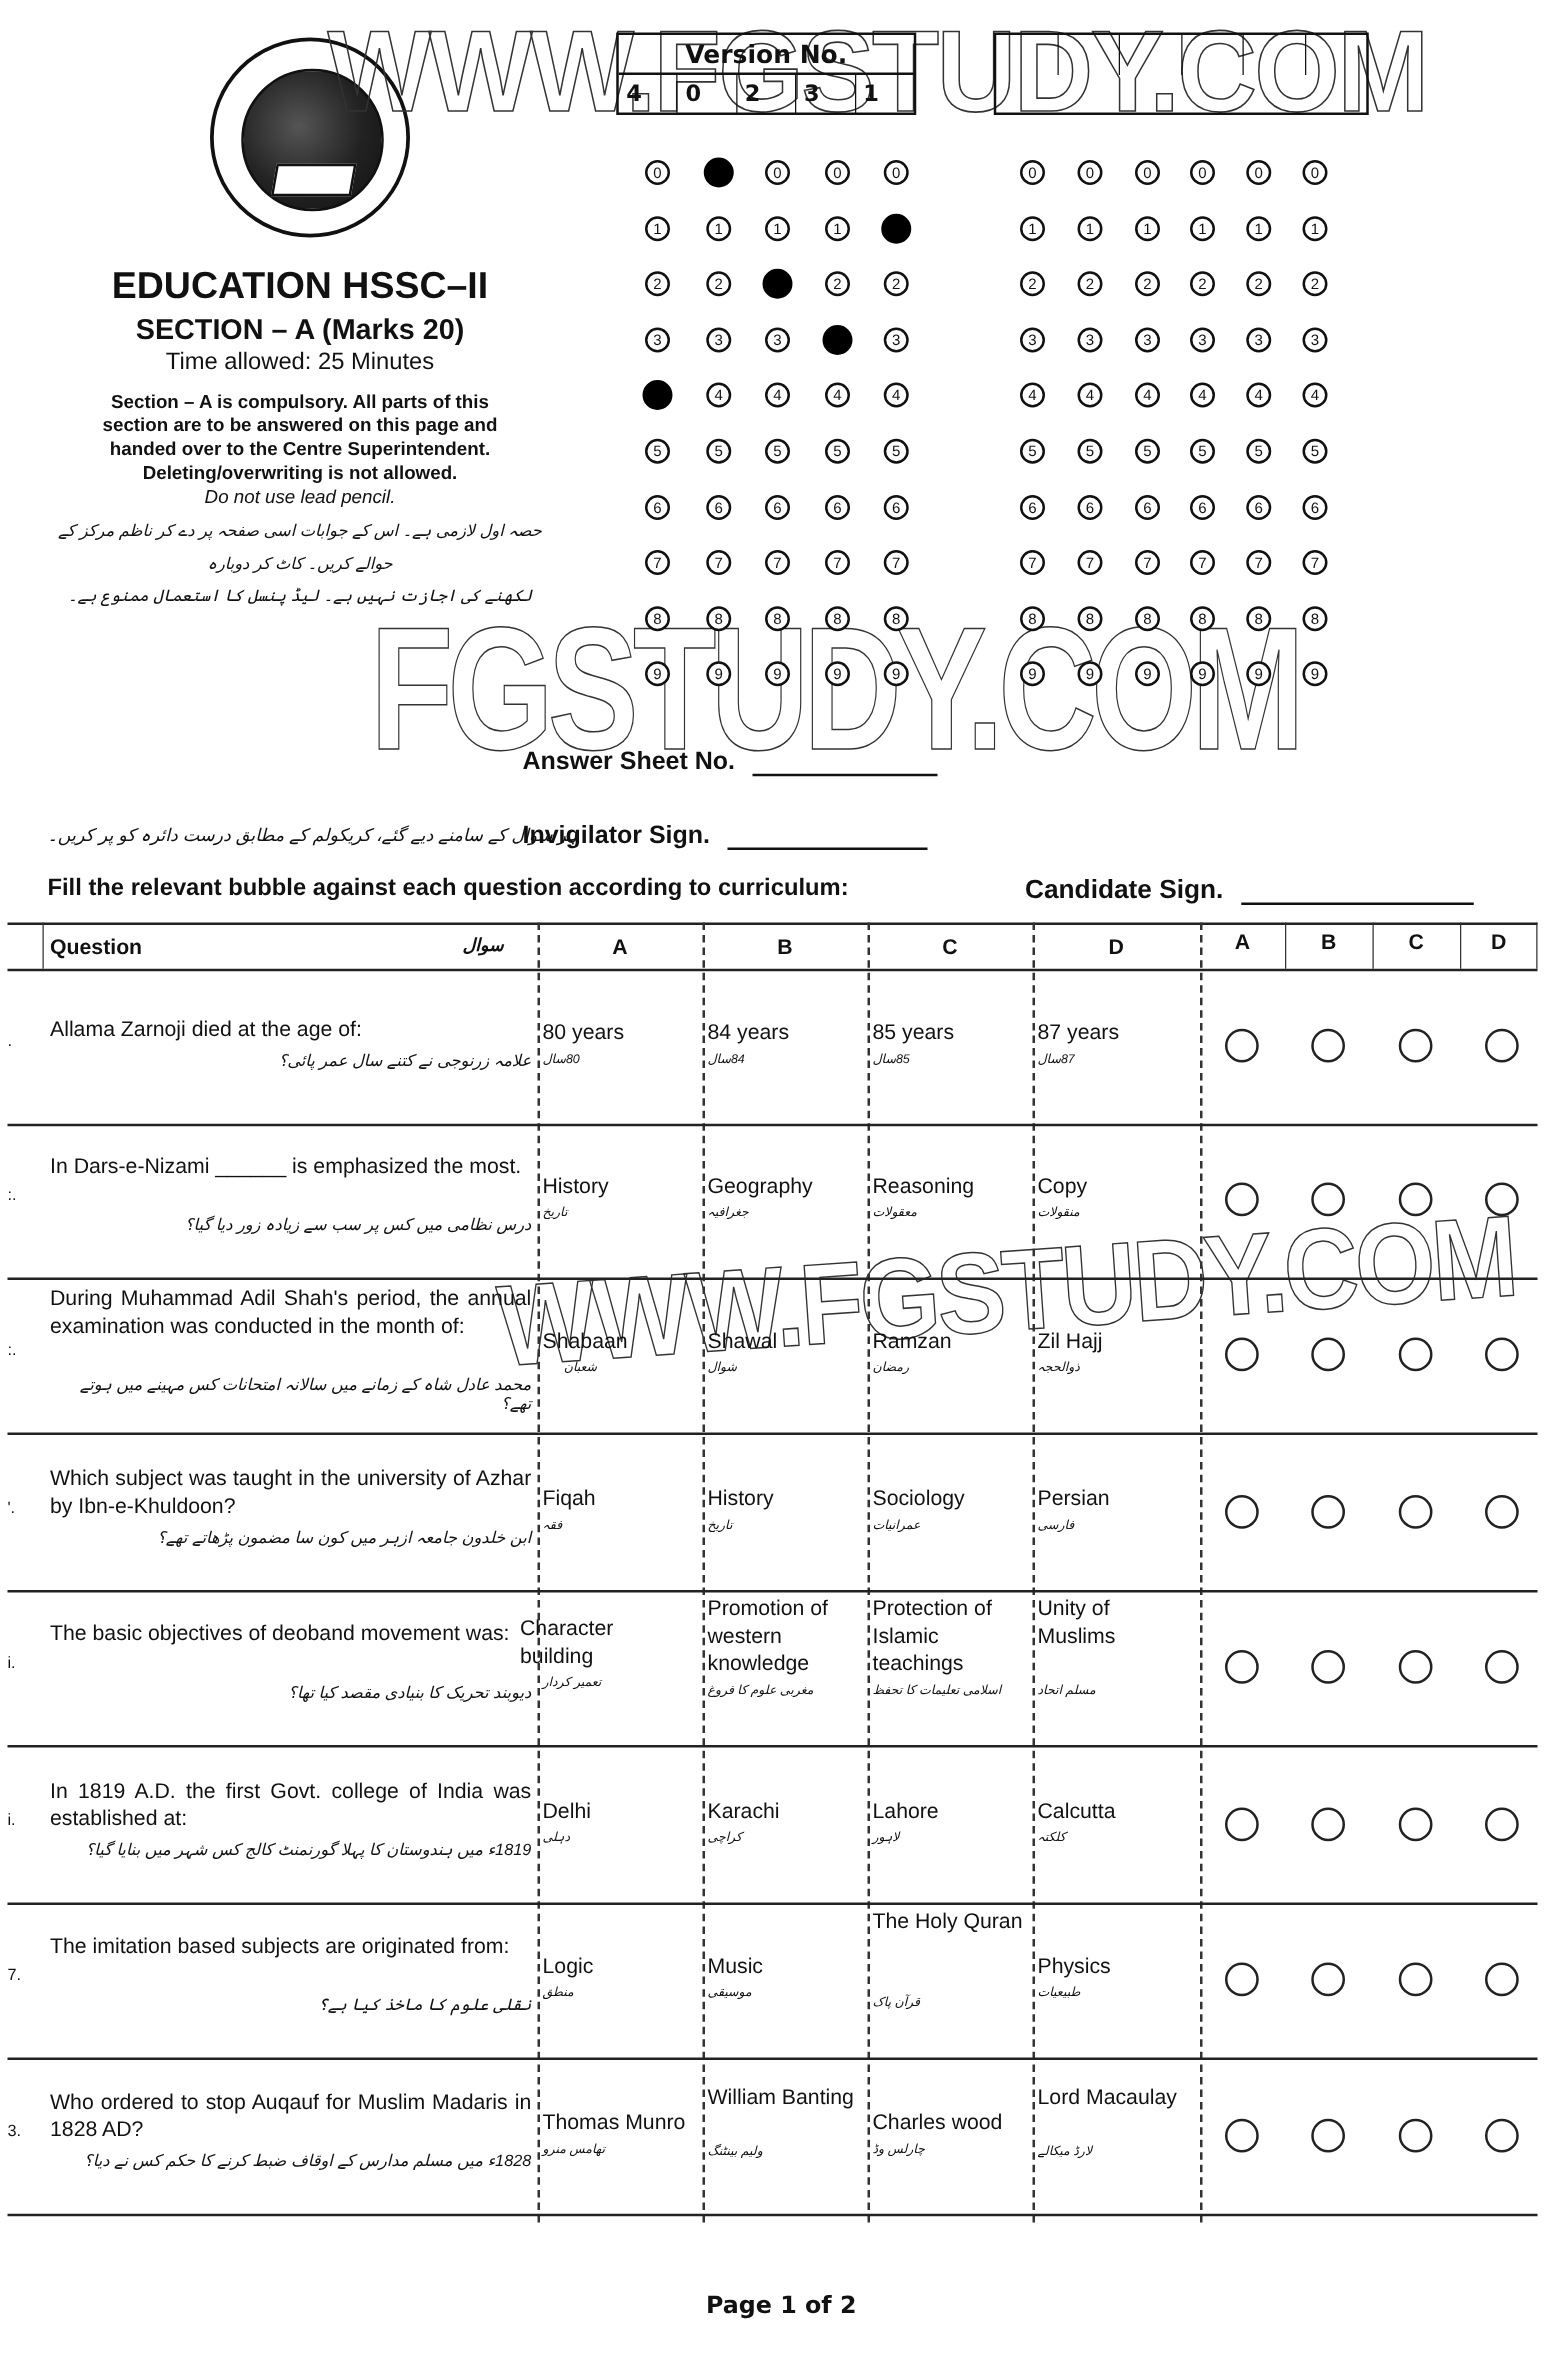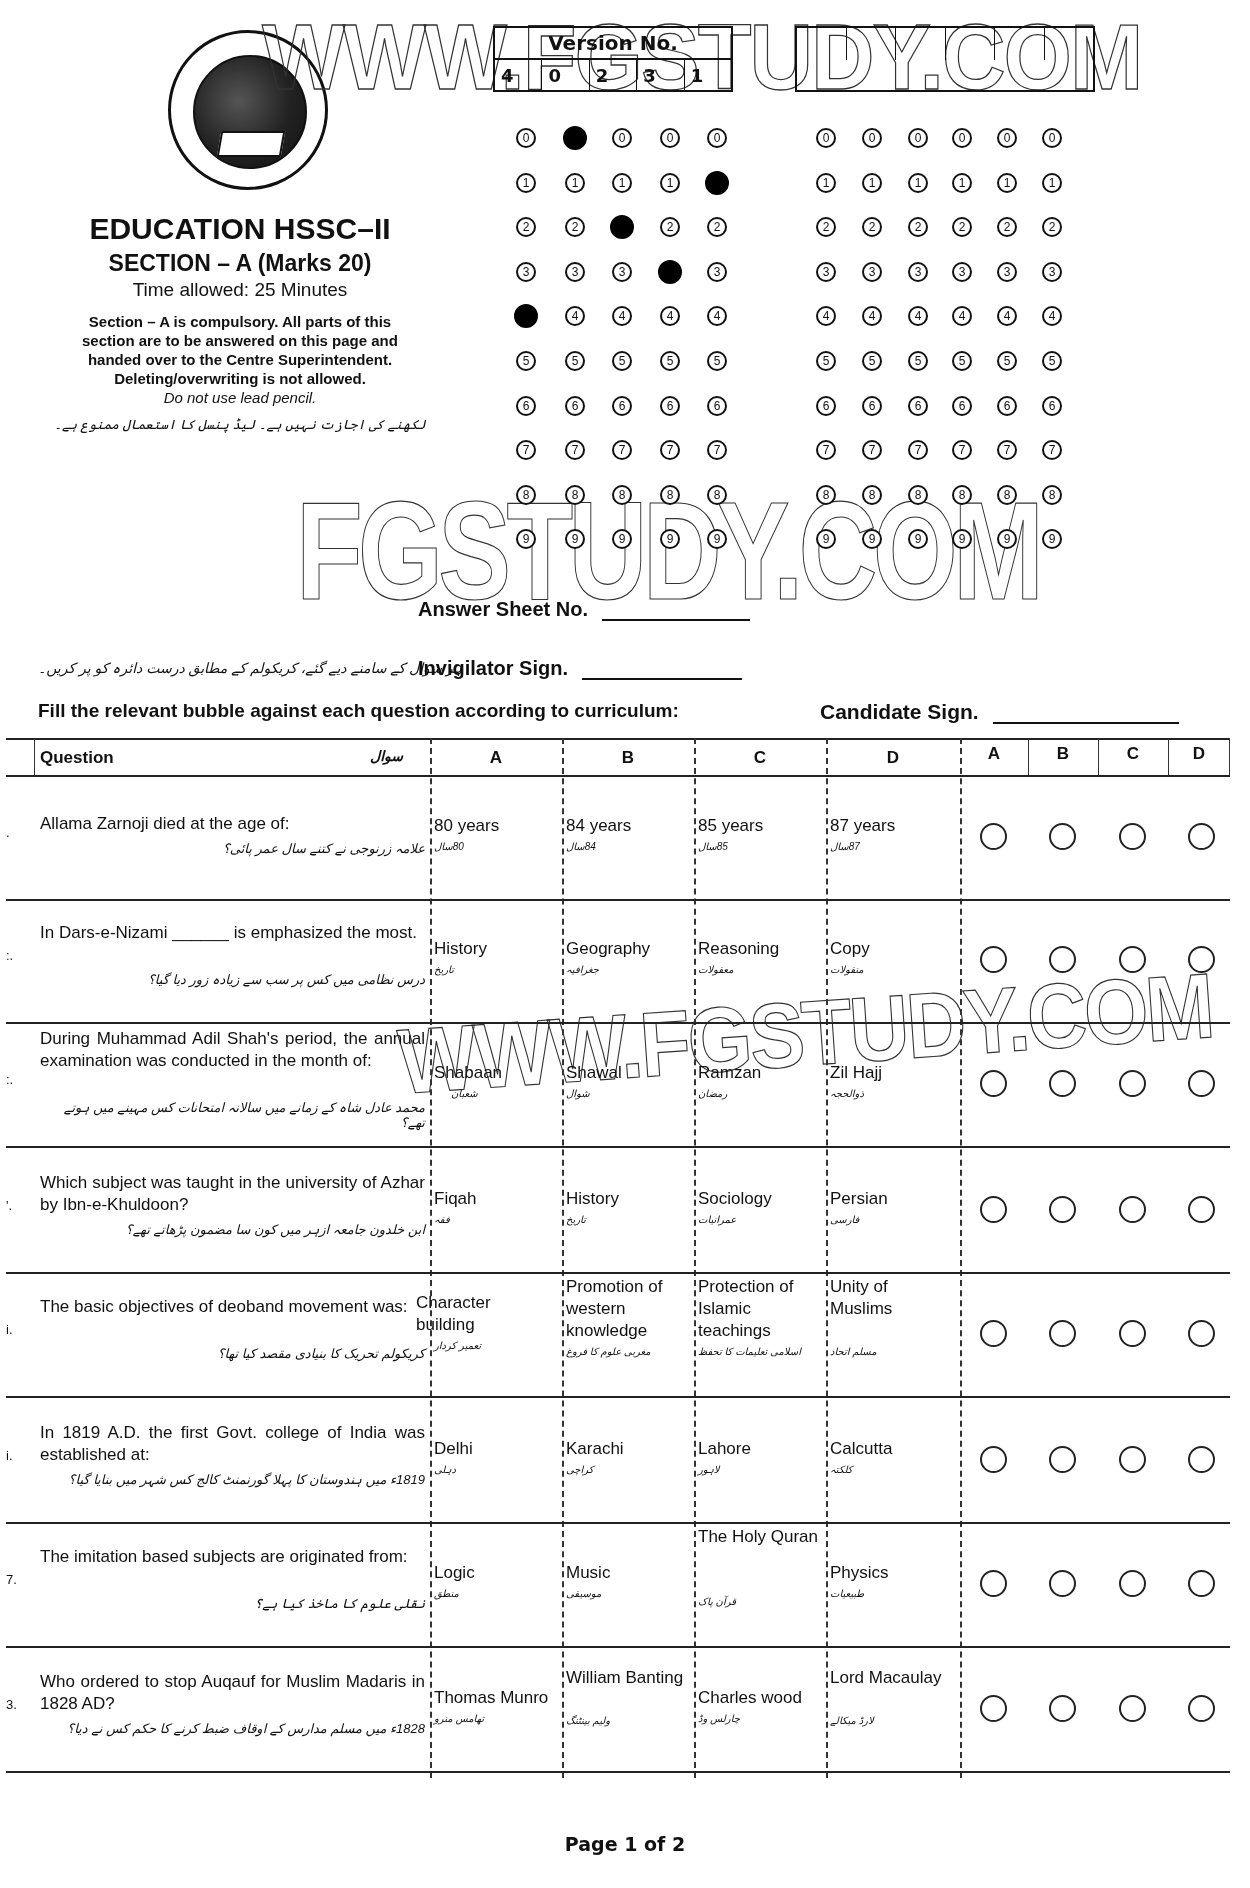--- a/index.html
+++ b/index.html
@@ -67,20 +67,21 @@
 <div class="abs title2">SECTION – A (Marks 20)</div>
 <div class="abs title3">Time allowed: 25 Minutes</div>
 <div class="abs instr">
   <div>Section – A is compulsory. All parts of this</div>
   <div>section are to be answered on this page and</div>
   <div>hand⁠ed over to the Centre Superintendent.</div>
   <div>Deleting/overwriting is not allowed.</div>
   <div class="it">Do not use lead pencil.</div>
 </div>
 <div class="abs urdu-instr">
+  <div>حصہ اول لازمی ہے۔ اس کے جوابات اسی صفحہ پر دے کر ناظم مرکز کے حوالے کریں۔ کاٹ کر دوبارہ</div>
   <div>لکھنے کی اجازت نہیں ہے۔ لیڈ پنسل کا استعمال ممنوع ہے۔</div>
 </div>
 
 <div class="abs vbox">
   <div class="hdr">Version No.</div>
   <div class="cells">
     <div class="cell">4</div>
     <div class="cell">0</div>
     <div class="cell">2</div>
     <div class="cell">3</div>
@@ -314,21 +315,21 @@
     <div class="opt-ur" style="left:698px; top:1214px; width:120px; text-align:left;">عمرانیات</div>
     <div class="opt-en" style="left:830px; top:1188px; width:124px;">Persian</div>
     <div class="opt-ur" style="left:830px; top:1214px; width:120px; text-align:left;">فارسی</div>
     <div class="ans" style="left:980px; top:1196px;"></div>
     <div class="ans" style="left:1049px; top:1196px;"></div>
     <div class="ans" style="left:1119px; top:1196px;"></div>
     <div class="ans" style="left:1188px; top:1196px;"></div>
     <div class="hline" style="top:1396px;"></div>
     <div class="qnum" style="top:1322px;">i.</div>
     <div class="q-en" style="top:1296px;">The basic objectives of deoband movement was:</div>
-    <div class="q-ur" style="top:1346px;">کریکولم تحریک کا بنیادی مقصد کیا تھا؟</div>
+    <div class="q-ur" style="top:1346px;">دیوبند تحریک کا بنیادی مقصد کیا تھا؟</div>
     <div class="opt-en" style="left:416px; top:1292px; width:122px;">Character building</div>
     <div class="opt-ur" style="left:434px; top:1340px; width:120px; text-align:left;">تعمیر کردار</div>
     <div class="opt-en" style="left:566px; top:1276px; width:122px;">Promotion of western knowledge</div>
     <div class="opt-ur" style="left:566px; top:1346px; width:120px; text-align:left;">مغربی علوم کا فروغ</div>
     <div class="opt-en" style="left:698px; top:1276px; width:122px;">Protection of Islamic teachings</div>
     <div class="opt-ur" style="left:698px; top:1346px; width:120px; text-align:left;">اسلامی تعلیمات کا تحفظ</div>
     <div class="opt-en" style="left:830px; top:1276px; width:124px;">Unity of Muslims</div>
     <div class="opt-ur" style="left:830px; top:1346px; width:120px; text-align:left;">مسلم اتحاد</div>
     <div class="ans" style="left:980px; top:1320px;"></div>
     <div class="ans" style="left:1049px; top:1320px;"></div>

